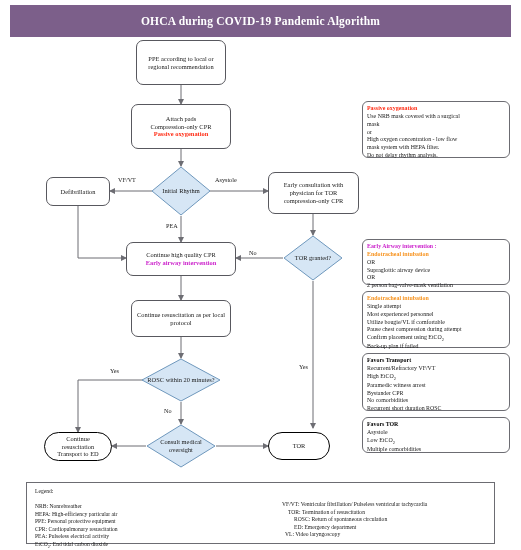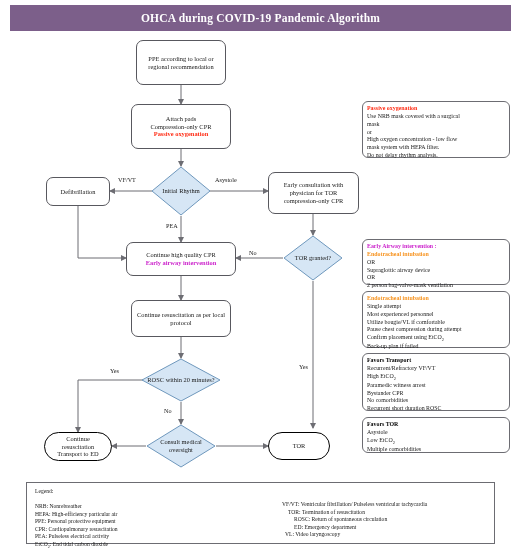--- a/index.html
+++ b/index.html
@@ -7,21 +7,21 @@
     width:521px;height:550px;
     font-family:"Liberation Serif","DejaVu Serif",serif;
     color:#1a1a1a;
     overflow:hidden;
     position:relative;
   }
   #root{position:relative;width:521px;height:550px;}
 
   
   .titlebar{
-    position:absolute;left:10px;top:5px;width:501px;height:26px;
+    position:absolute;left:10px;top:5px;width:501px;height:32px;
     background:#7c5f8a;
     display:flex;align-items:center;justify-content:center;
   }
   .titlebar .t{
     color:#ffffff;font-weight:bold;font-size:11.5px;letter-spacing:.2px;
   }
 
   
   #wires{position:absolute;left:0;top:0;width:521px;height:550px;pointer-events:none;}
 

